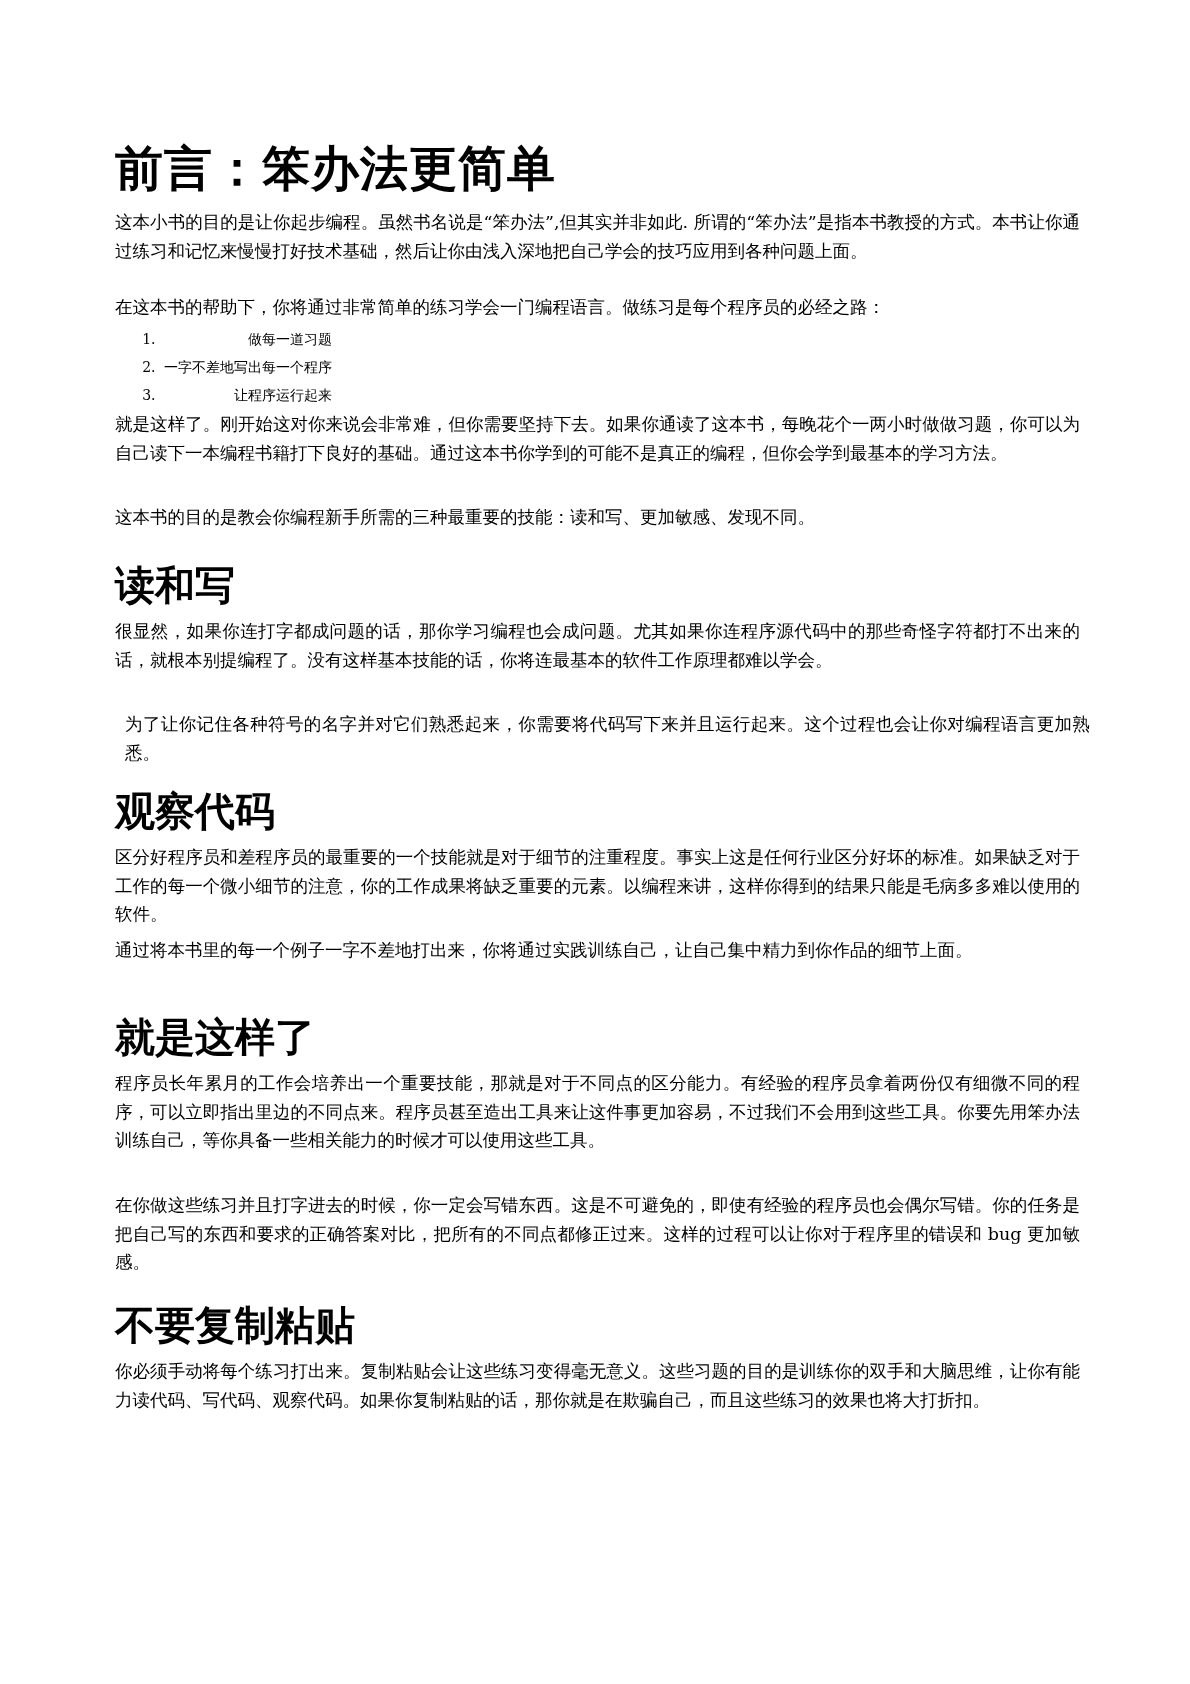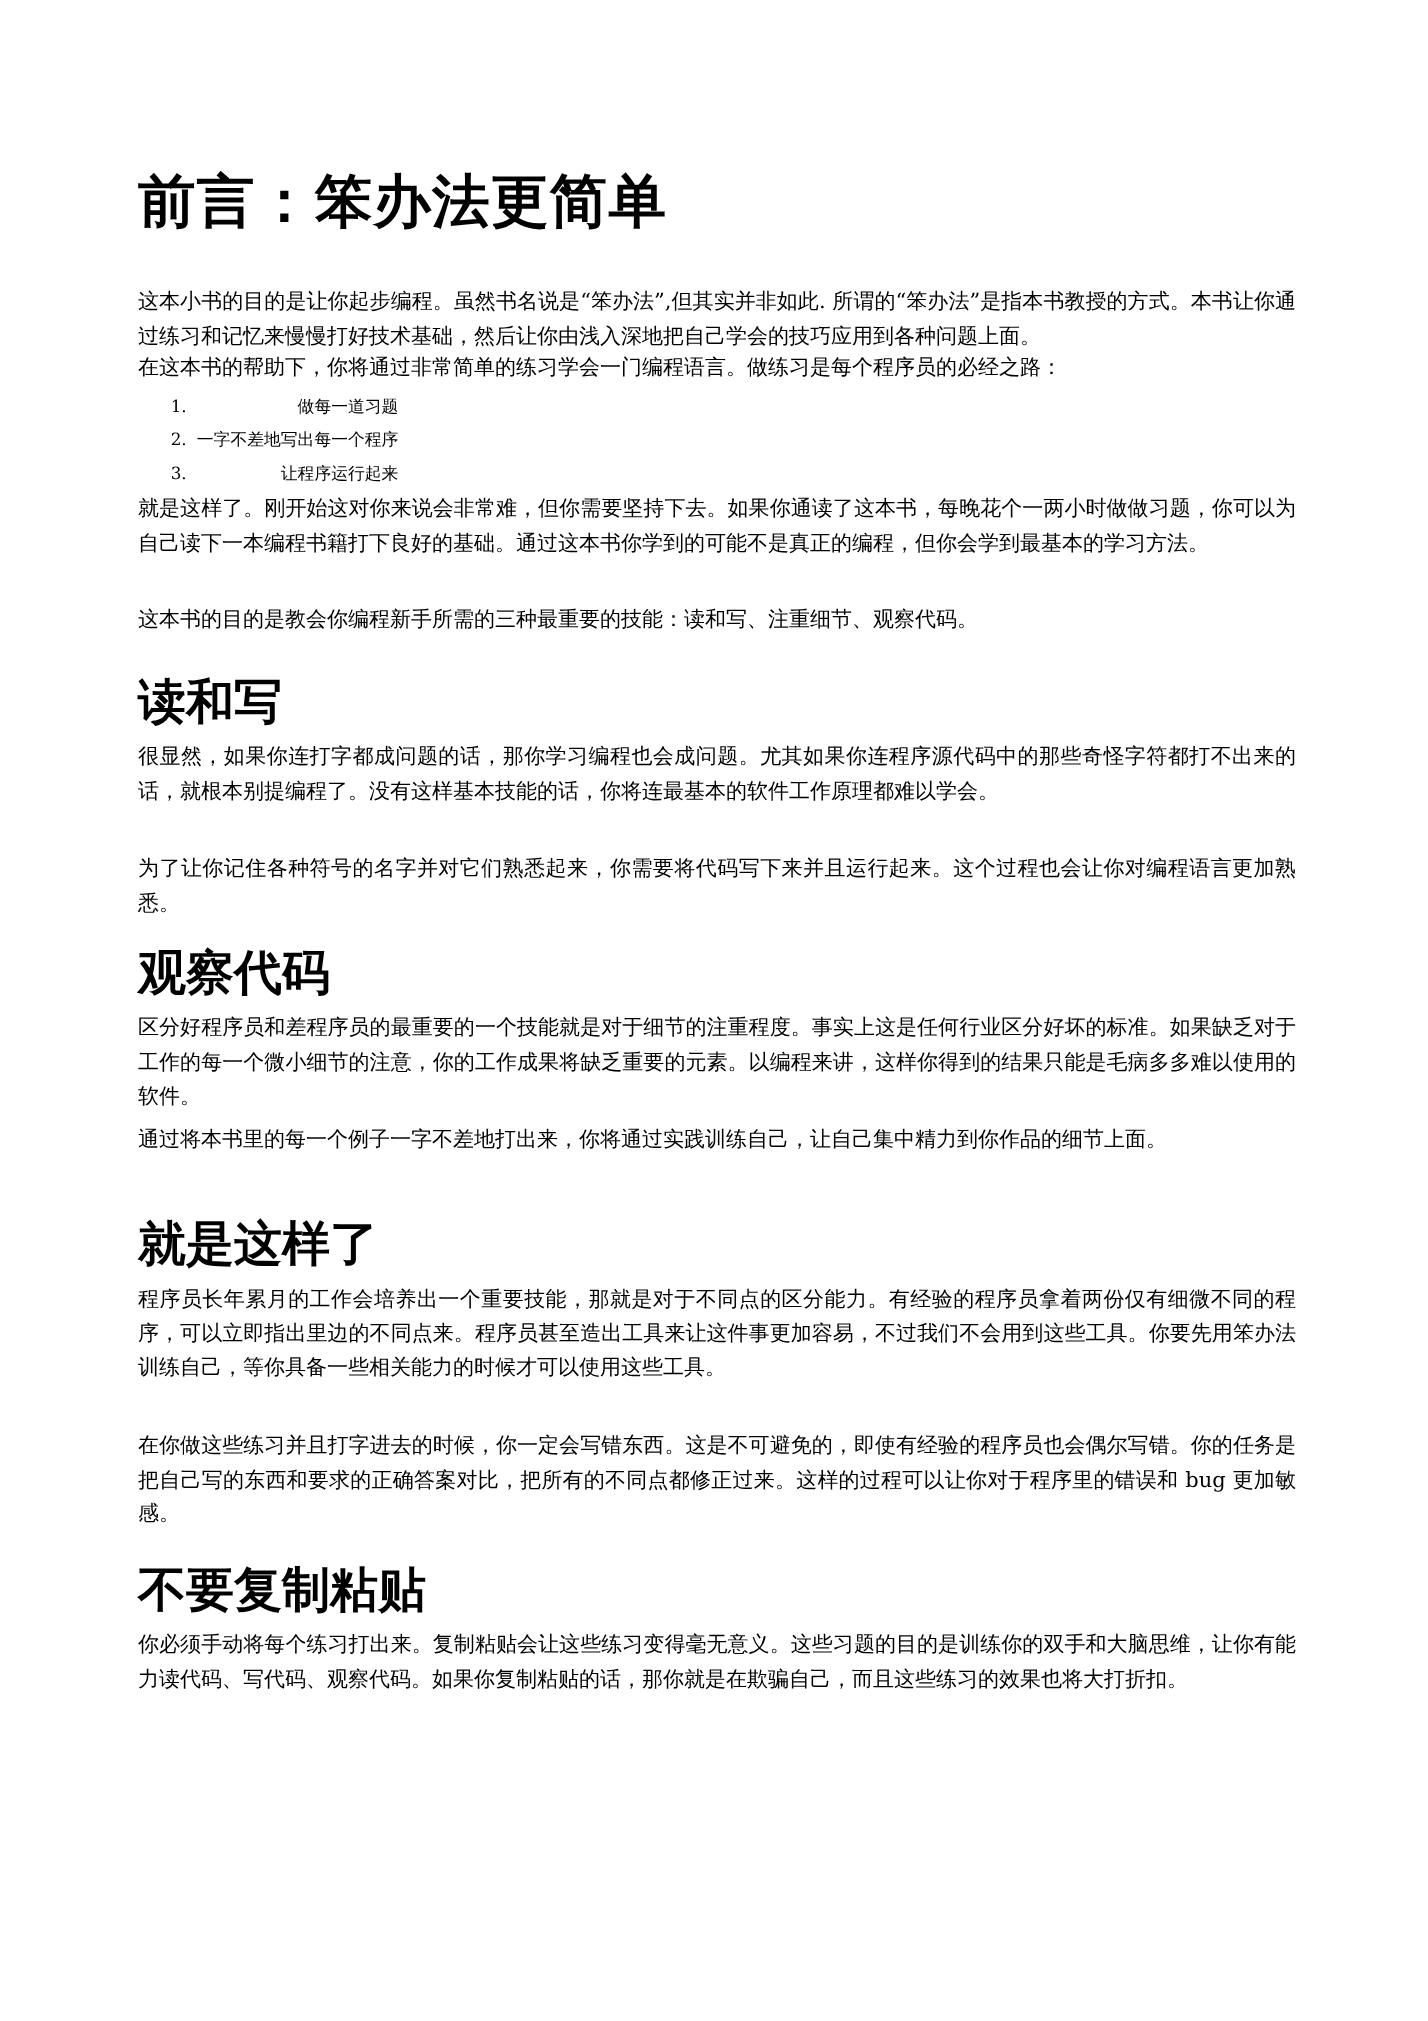--- a/index.html
+++ b/index.html
@@ -65,35 +65,35 @@
       padding-left: 4px;
     }
   </style>
 </head>
 <body>
 
 <div class="page">
 
   <h1 class="title">前言：笨办法更简单</h1>
 
-  <p class="para" style="top:208px;margin-top:30px;">这本小书的目的是让你起步编程。虽然书名说是“笨办法”,但其实并非如此. 所谓的“笨办法”是指本书教授的方式。本书让你通过练习和记忆来慢慢打好技术基础，然后让你由浅入深地把自己学会的技巧应用到各种问题上面。</p>
+  <p class="para" style="top:208px;">这本小书的目的是让你起步编程。虽然书名说是“笨办法”,但其实并非如此. 所谓的“笨办法”是指本书教授的方式。本书让你通过练习和记忆来慢慢打好技术基础，然后让你由浅入深地把自己学会的技巧应用到各种问题上面。</p>
   <p class="para" style="top:293px;">在这本书的帮助下，你将通过非常简单的练习学会一门编程语言。做练习是每个程序员的必经之路：</p>
 
   <ol class="steps" style="top:325px;">
     <li>做每一道习题</li>
     <li>一字不差地写出每一个程序</li>
     <li>让程序运行起来</li>
   </ol>
 
   <p class="para" style="top:410px;">就是这样了。刚开始这对你来说会非常难，但你需要坚持下去。如果你通读了这本书，每晚花个一两小时做做习题，你可以为自己读下一本编程书籍打下良好的基础。通过这本书你学到的可能不是真正的编程，但你会学到最基本的学习方法。</p>
-  <p class="para" style="top:503px;">这本书的目的是教会你编程新手所需的三种最重要的技能：读和写、注重细节、观察代码。</p>
+  <p class="para" style="top:503px;">这本书的目的是教会你编程新手所需的三种最重要的技能：读和写、更加敏感、发现不同。</p>
 
   <h2 class="section" style="top:563px;">读和写</h2>
   <p class="para" style="top:617px;">很显然，如果你连打字都成问题的话，那你学习编程也会成问题。尤其如果你连程序源代码中的那些奇怪字符都打不出来的话，就根本别提编程了。没有这样基本技能的话，你将连最基本的软件工作原理都难以学会。</p>
-  <p class="para" style="top:710px;">为了让你记住各种符号的名字并对它们熟悉起来，你需要将代码写下来并且运行起来。这个过程也会让你对编程语言更加熟悉。</p>
+  <p class="para" style="top:710px;margin-left:10px;">为了让你记住各种符号的名字并对它们熟悉起来，你需要将代码写下来并且运行起来。这个过程也会让你对编程语言更加熟悉。</p>
 
   <h2 class="section" style="top:789px;">观察代码</h2>
   <p class="para" style="top:843px;">区分好程序员和差程序员的最重要的一个技能就是对于细节的注重程度。事实上这是任何行业区分好坏的标准。如果缺乏对于工作的每一个微小细节的注意，你的工作成果将缺乏重要的元素。以编程来讲，这样你得到的结果只能是毛病多多难以使用的软件。</p>
   <p class="para" style="top:936px;">通过将本书里的每一个例子一字不差地打出来，你将通过实践训练自己，让自己集中精力到你作品的细节上面。</p>
 
   <h2 class="section" style="top:1015px;">就是这样了</h2>
   <p class="para" style="top:1069px;">程序员长年累月的工作会培养出一个重要技能，那就是对于不同点的区分能力。有经验的程序员拿着两份仅有细微不同的程序，可以立即指出里边的不同点来。程序员甚至造出工具来让这件事更加容易，不过我们不会用到这些工具。你要先用笨办法训练自己，等你具备一些相关能力的时候才可以使用这些工具。</p>
   <p class="para" style="top:1191px;">在你做这些练习并且打字进去的时候，你一定会写错东西。这是不可避免的，即使有经验的程序员也会偶尔写错。你的任务是把自己写的东西和要求的正确答案对比，把所有的不同点都修正过来。这样的过程可以让你对于程序里的错误和 bug 更加敏感。</p>
 
   <h2 class="section" style="top:1303px;">不要复制粘贴</h2>

